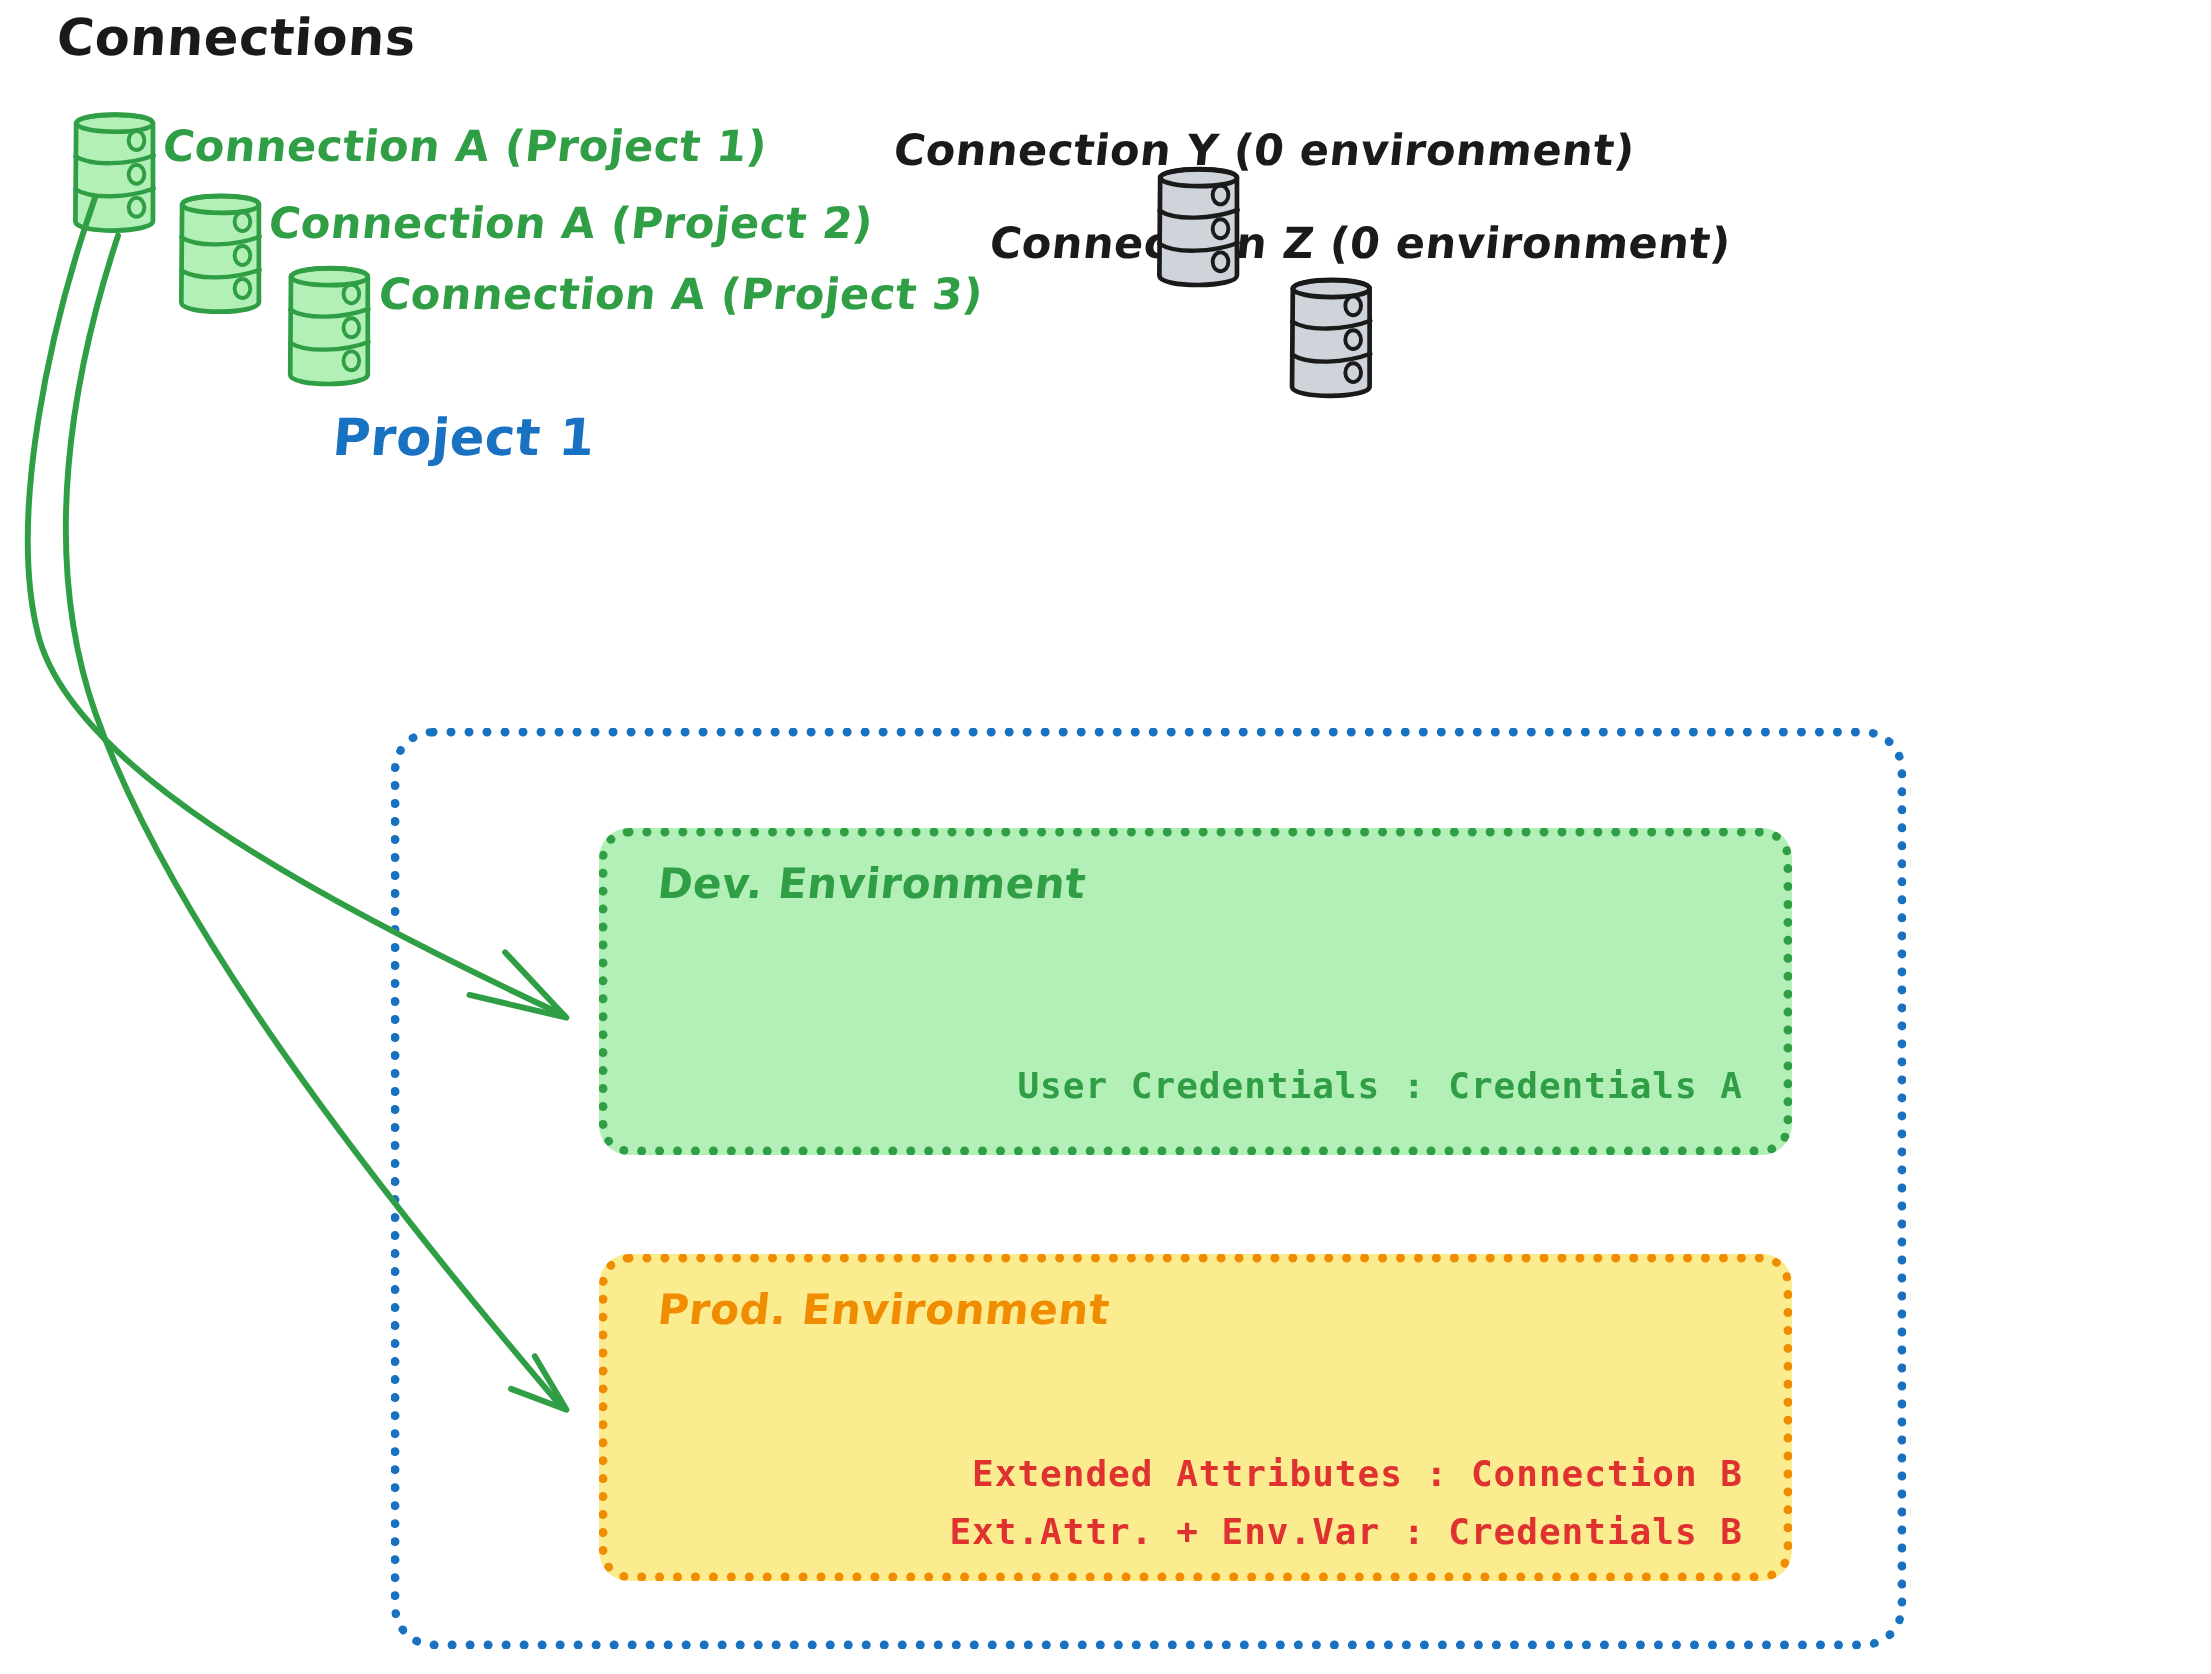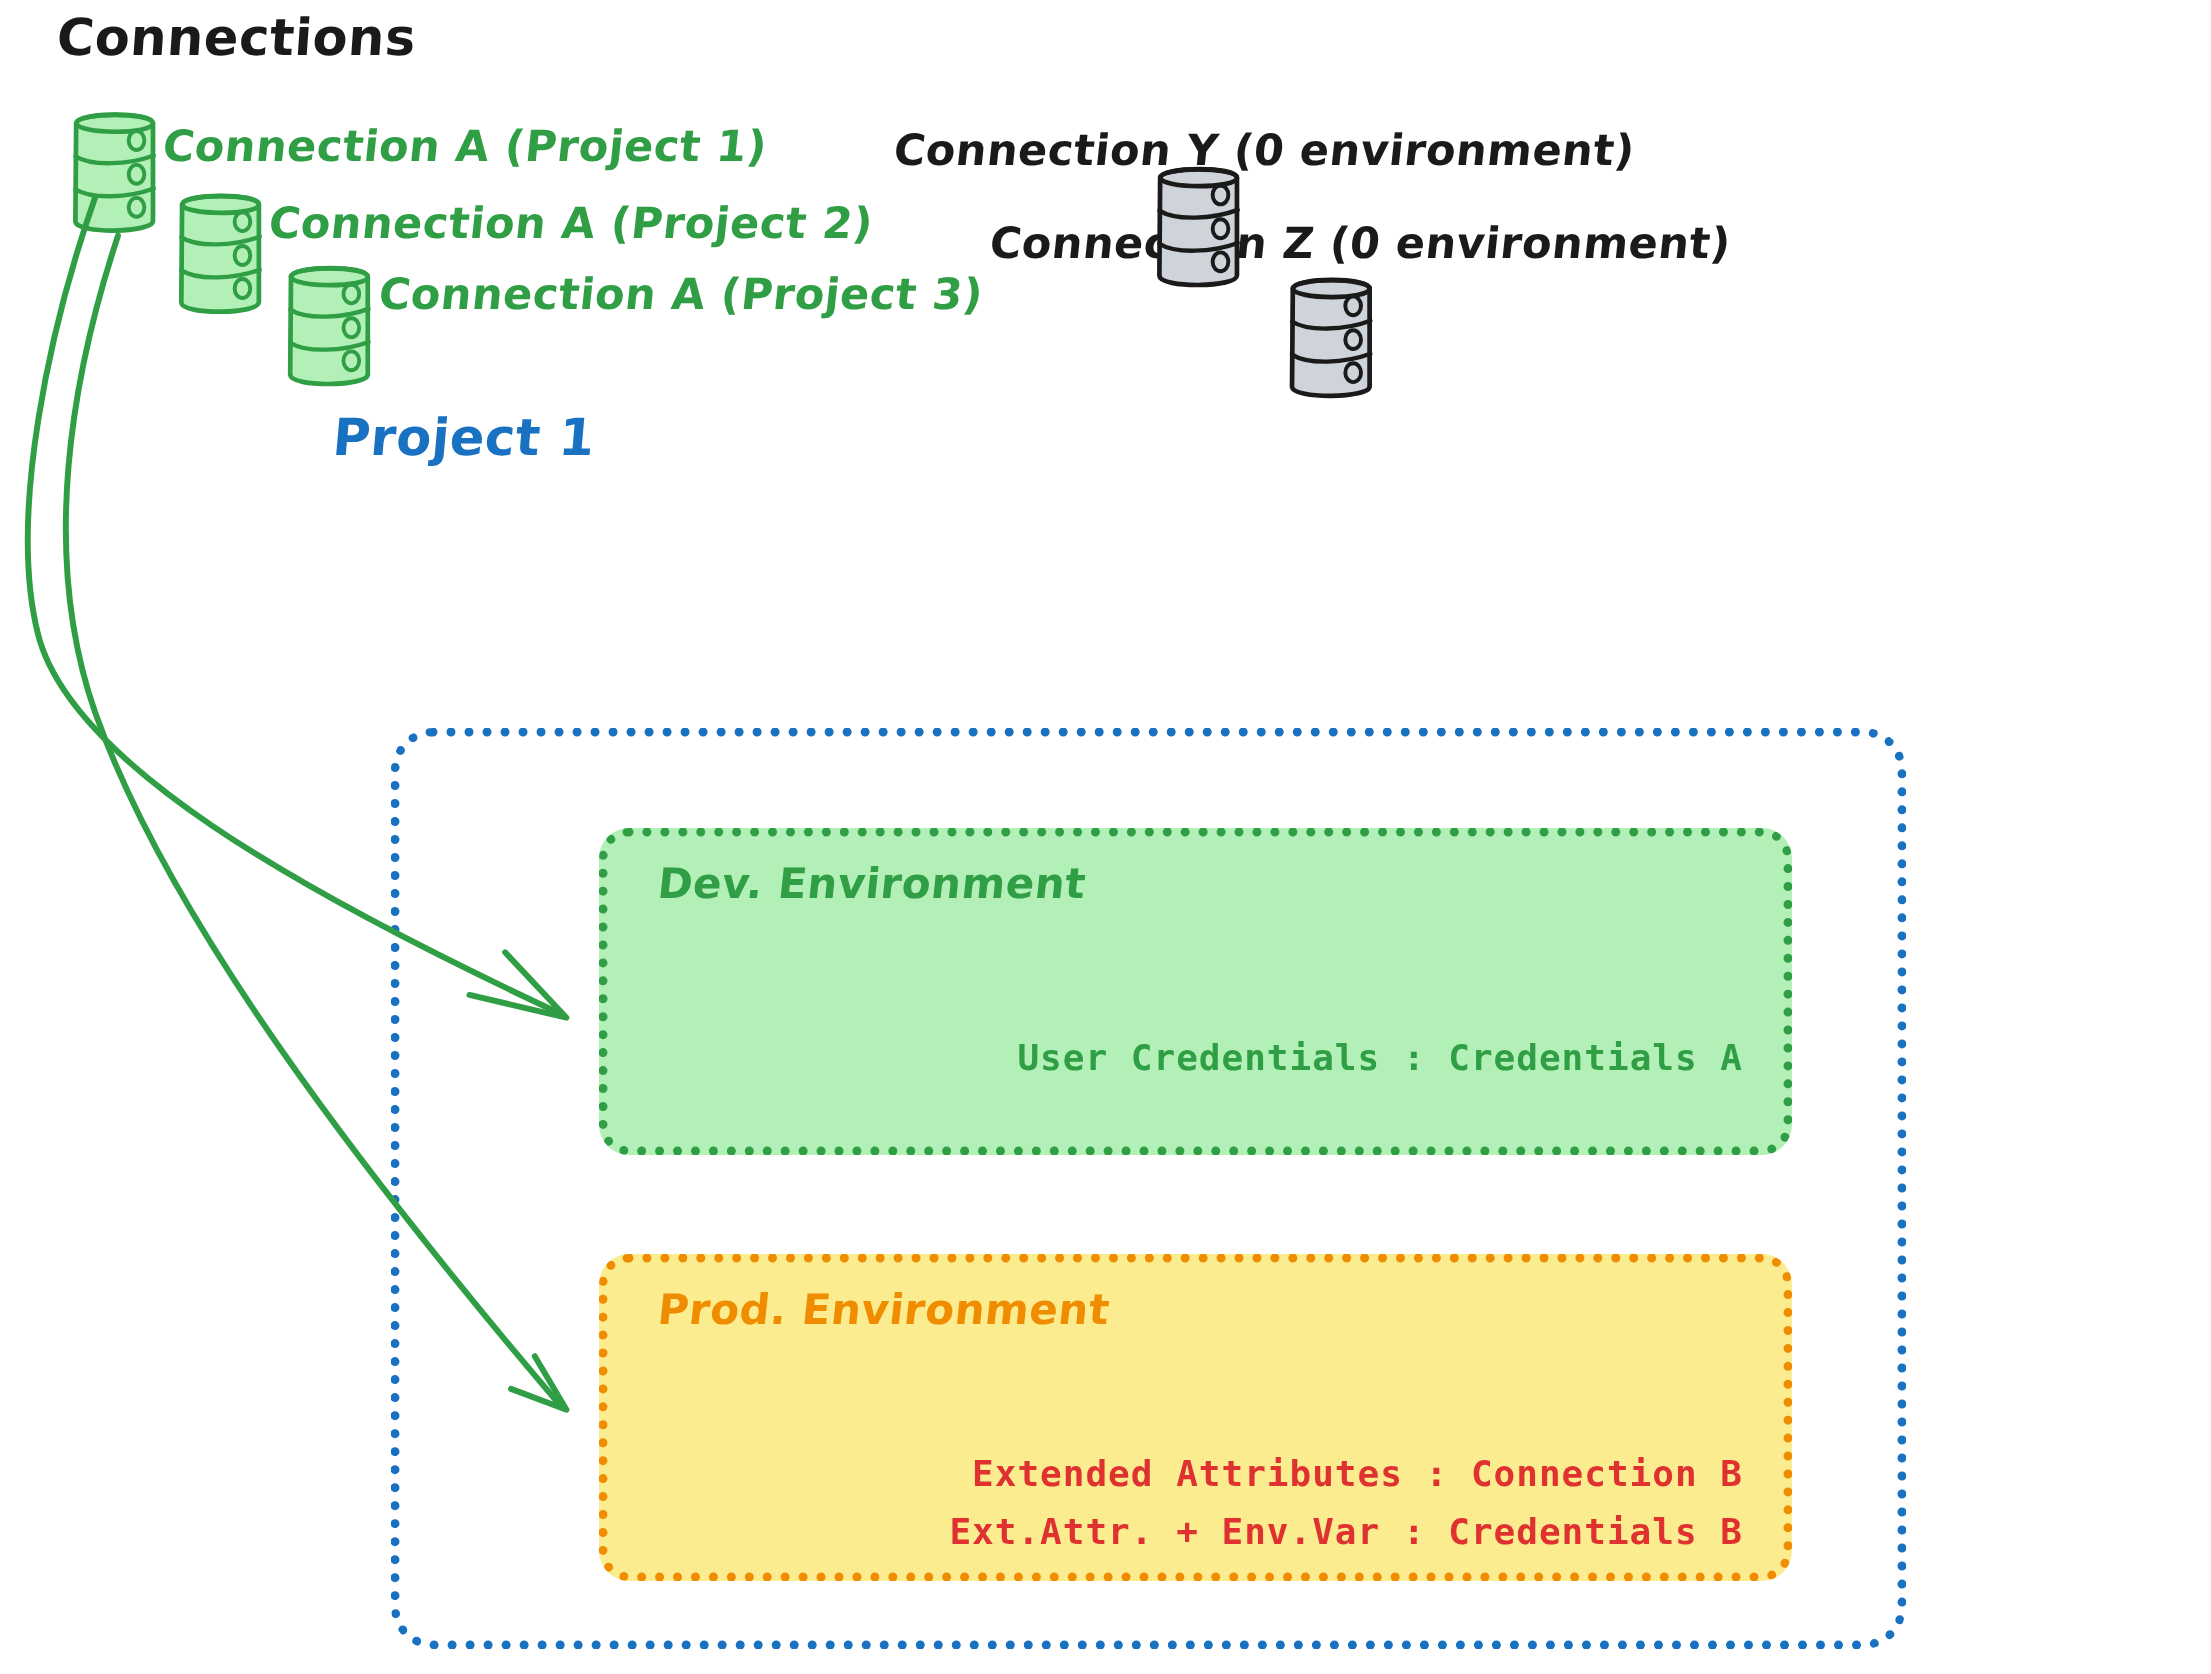--- a/index.html
+++ b/index.html
@@ -106,21 +106,21 @@
   #prod-heading { color: #f08c00; }
 
   .env-line {
     position: absolute;
     font-size: 36px;
     letter-spacing: 1px;
   }
   #dev-cred-line {
     color: #2f9e44;
     right: 40px;
-    top: 200px;
+    top: 228px;
     margin-left: 18px;
   }
   #prod-line-1 {
     color: #e03131;
     right: 40px;
     top: 190px;
   }
   #prod-line-2 {
     color: #e03131;
     right: 40px;

